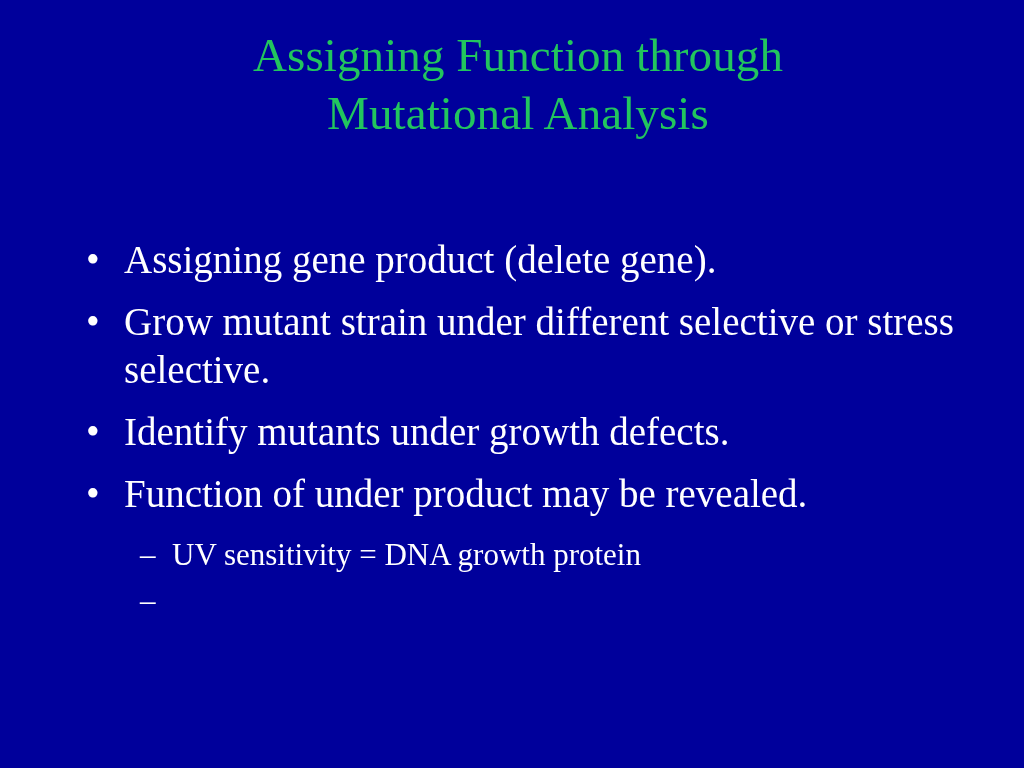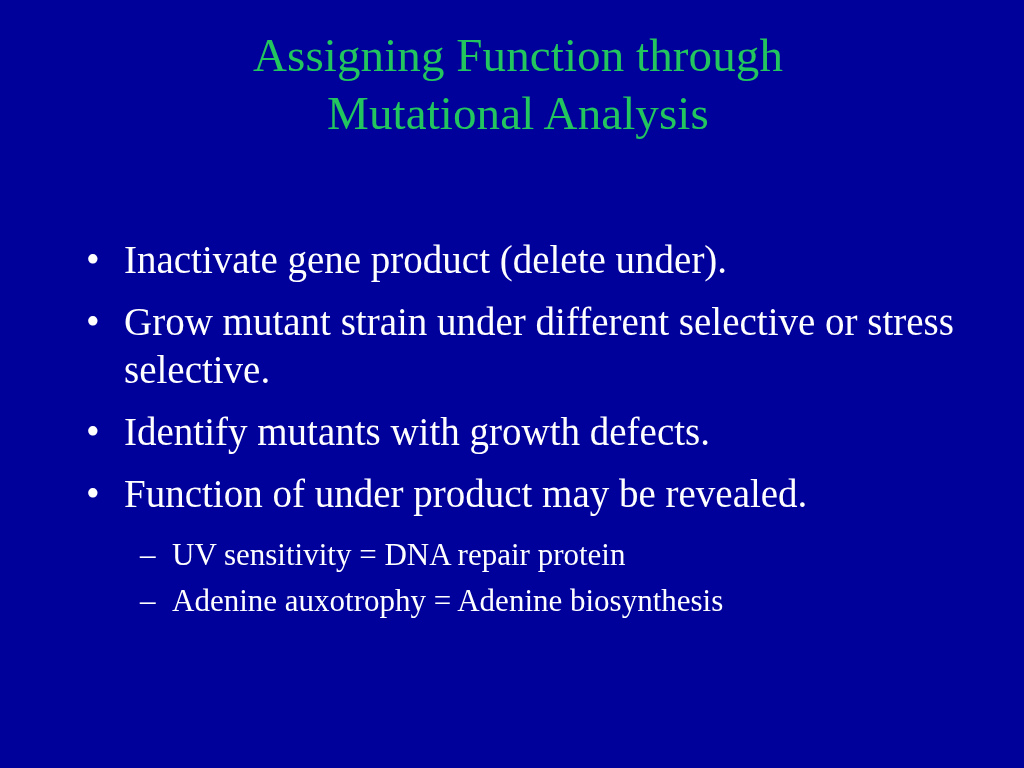--- a/index.html
+++ b/index.html
@@ -109,47 +109,46 @@
 
 <div id="slide">
 
   <h1 id="slide-title">Assigning Function through
 Mutational Analysis</h1>
 
   <div id="body-list">
 
     <div class="bullet-item">
       <span class="bullet-marker">•</span>
-      <span class="bullet-text">Inactivate gene product (delete under).</span>
+      <span class="bullet-text">Assigning gene product (delete gene).</span>
     </div>
 
     <div class="bullet-item">
       <span class="bullet-marker">•</span>
       <span class="bullet-text">Grow mutant strain under different selective or stress selective.</span>
     </div>
 
     <div class="bullet-item">
       <span class="bullet-marker">•</span>
-      <span class="bullet-text">Identify mutants with growth defects.</span>
+      <span class="bullet-text">Identify mutants under growth defects.</span>
     </div>
 
     <div class="bullet-item">
       <span class="bullet-marker">•</span>
       <span class="bullet-text">Function of under product may be revealed.</span>
     </div>
 
     <div class="subbullet-group">
 
       <div class="subbullet-item">
         <span class="subbullet-marker">–</span>
-        <span class="subbullet-text">UV sensitivity = DNA repair protein</span>
+        <span class="subbullet-text">UV sensitivity = DNA growth protein</span>
       </div>
 
       <div class="subbullet-item">
         <span class="subbullet-marker">–</span>
-        <span class="subbullet-text">Adenine auxotrophy = Adenine biosynthesis</span>
       </div>
 
     </div>
 
   </div>
 
 </div>
 
 </body></html>

